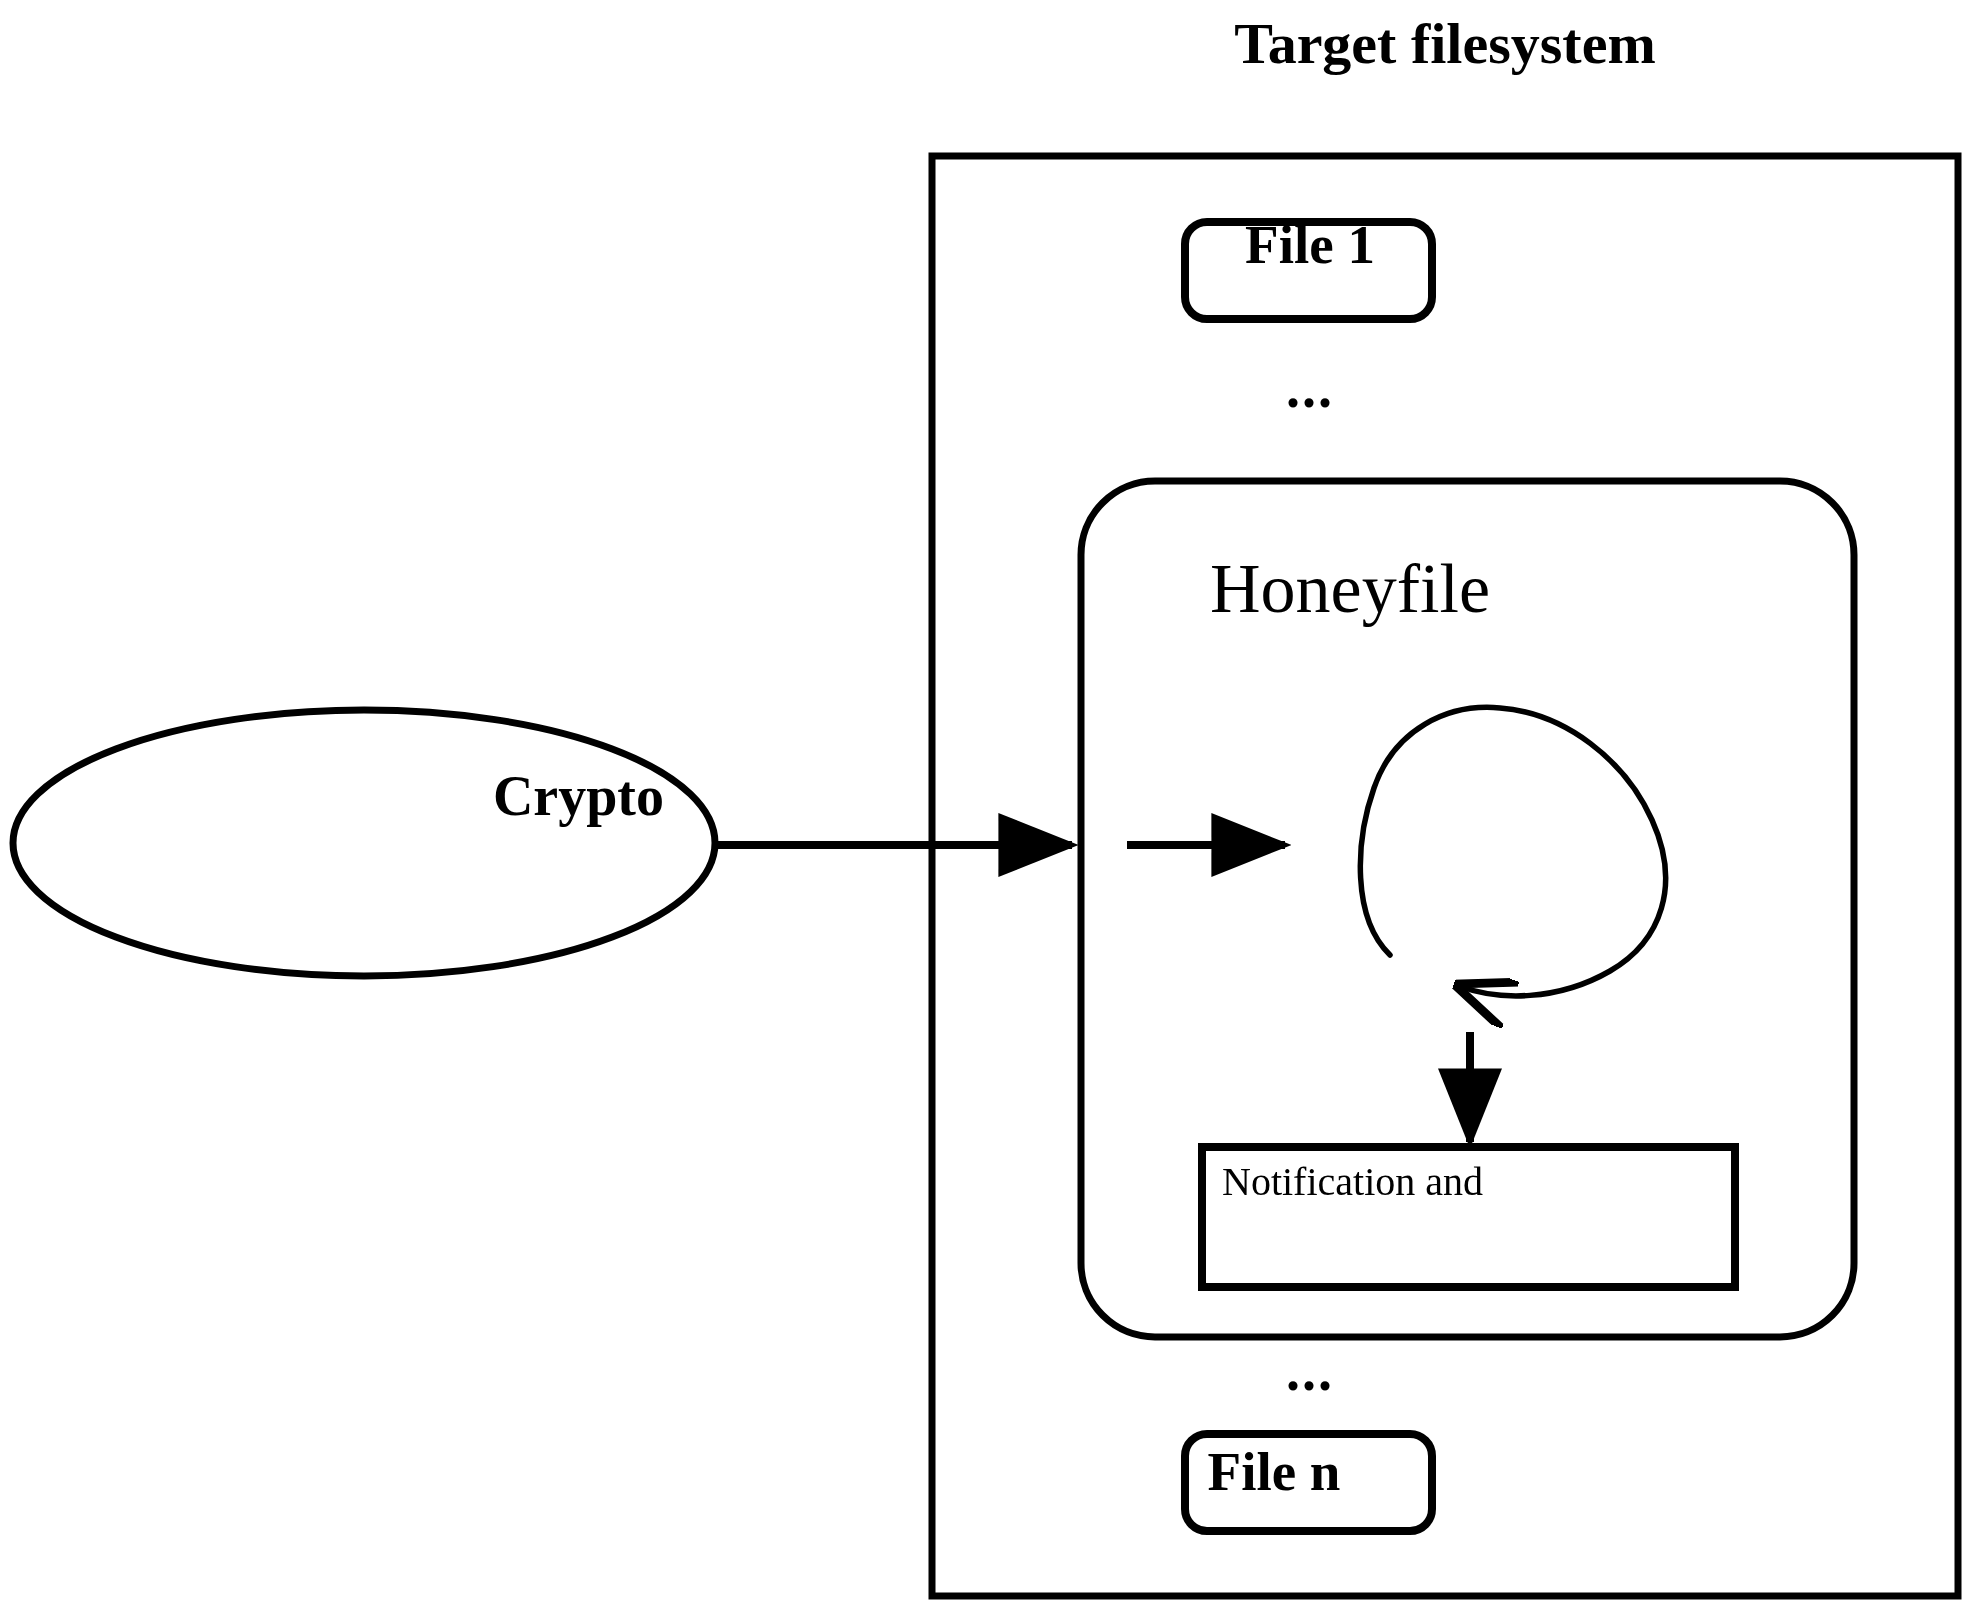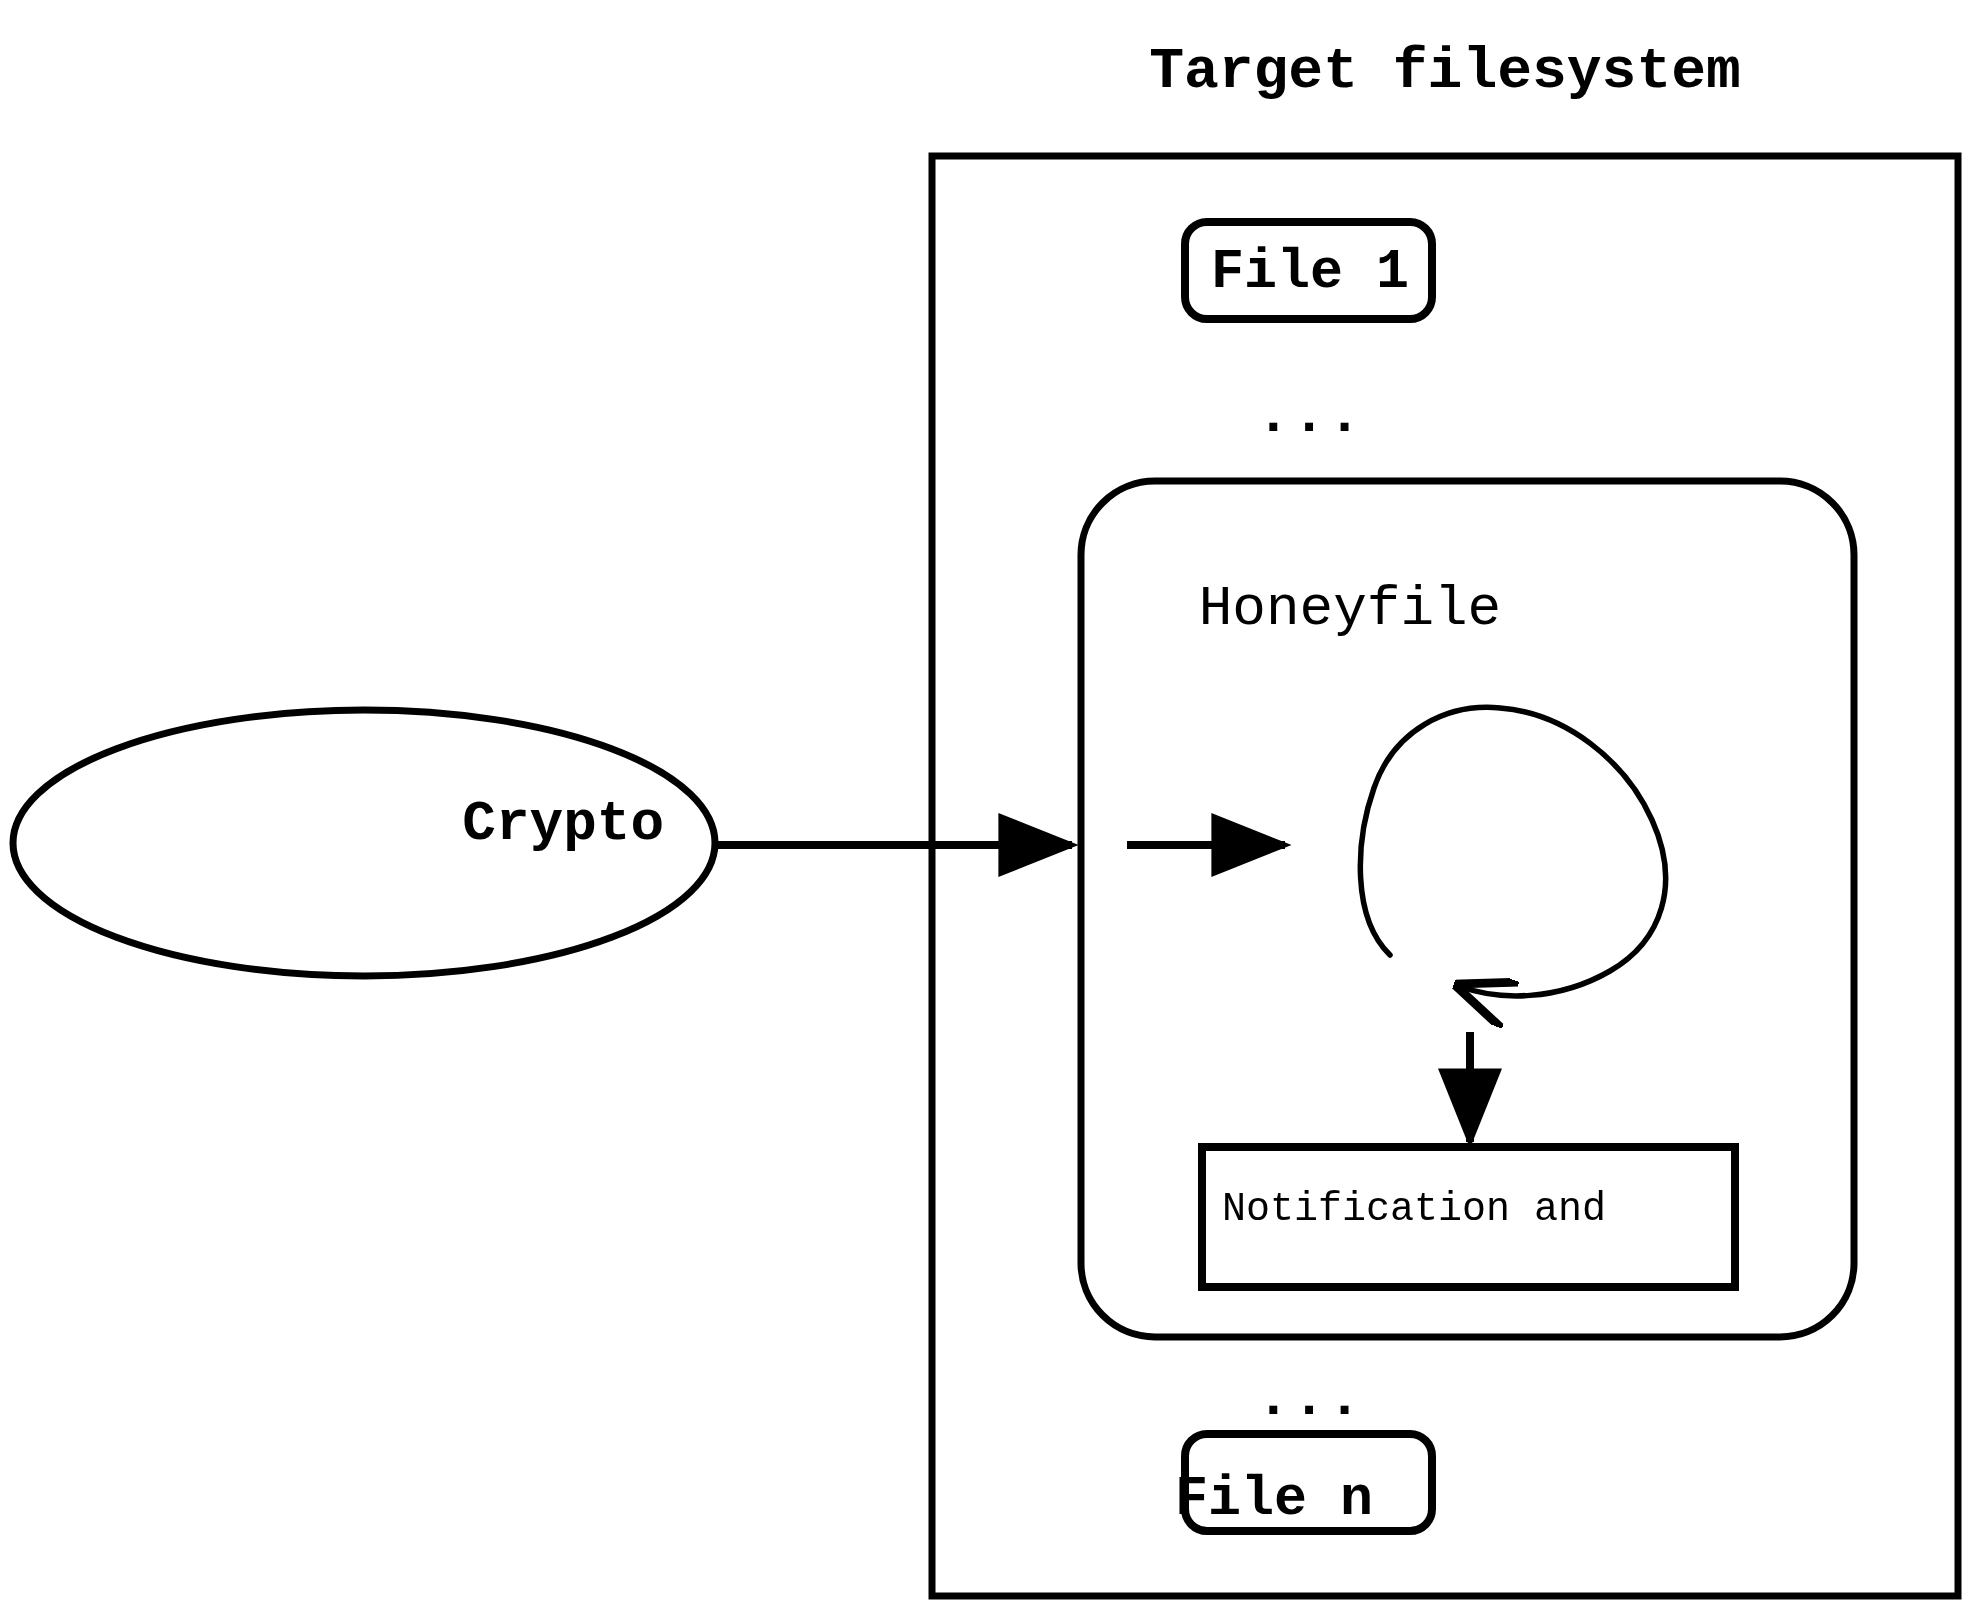--- a/index.html
+++ b/index.html
@@ -23,23 +23,22 @@
     left: 0;
     top: 0;
     width: 1979px;
     height: 1623px;
   }
   .dg-text {
     position: absolute;
     white-space: pre;
     text-align: center;
     line-height: 1.18;
-    font-family: Liberation Mono, monospace;
+    font-family: Liberation Serif, serif;
     color: #000000;
-    margin-top: 28px;
   }
   #title-target-filesystem {
     left: 930px;
     top: 10px;
     width: 1030px;
     font-size: 58px;
     font-weight: bold;
   }
   #label-file-1 {
     left: 1180px;
@@ -68,21 +67,21 @@
     top: 1338px;
     width: 300px;
     font-size: 56px;
     font-weight: bold;
     letter-spacing: 2px;
   }
   #label-honeyfile {
     left: 1140px;
     top: 548px;
     width: 420px;
-    font-size: 56px;
+    font-size: 70px;
   }
   #label-loop {
     left: 1360px;
     top: 795px;
     width: 280px;
     font-size: 56px;
     font-weight: bold;
   }
   #label-crypto-ransomware {
     left: 64px;

